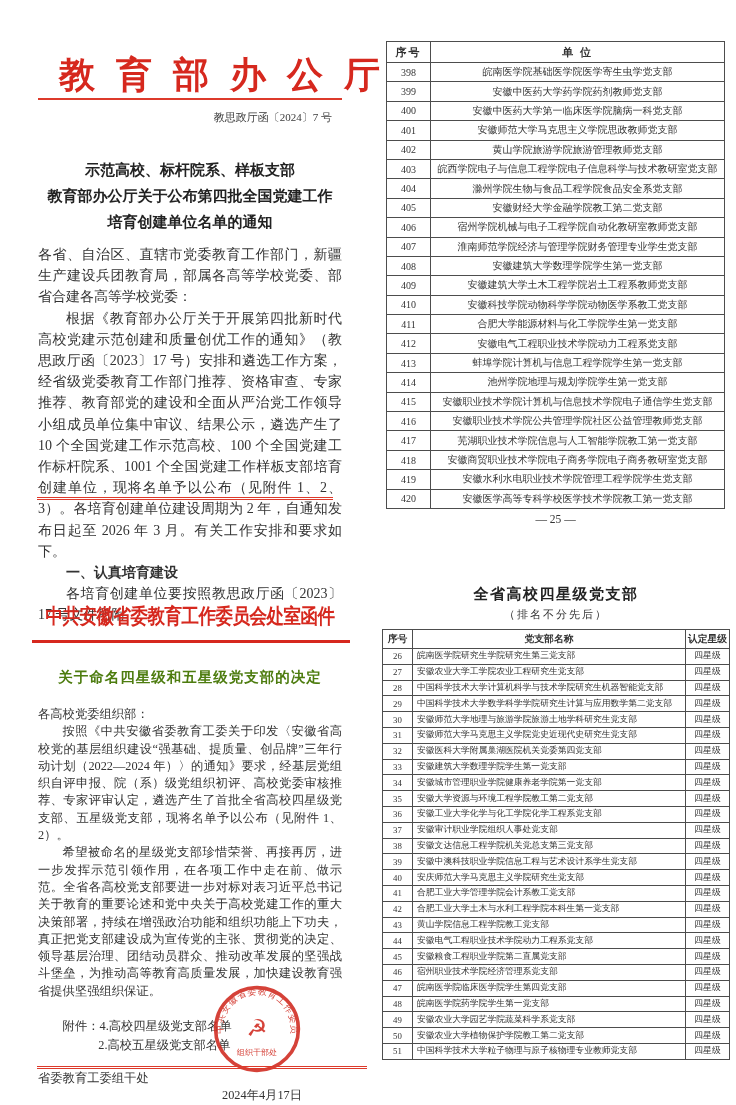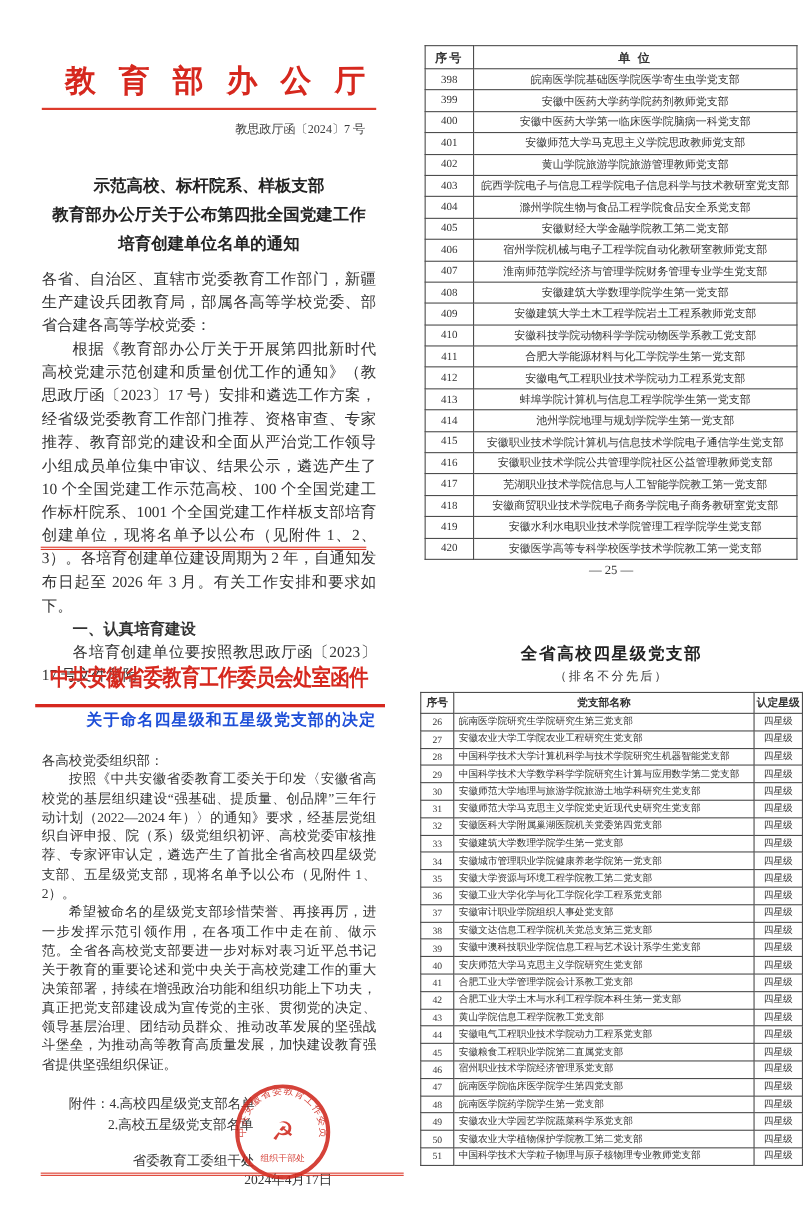--- a/index.html
+++ b/index.html
@@ -8,21 +8,21 @@
     width:736px; height:1105px;
     font-family:"Liberation Serif","DejaVu Serif",serif;
     color:#2b2b2b;
   }
   .page { position:relative; width:736px; height:1105px; background:#fff; overflow:hidden; }
 
   
   .doc-tl { position:absolute; left:38px; top:50px; width:304px; }
   .moe-header {
     margin-top:8px; text-align:center; color:#d6281e; font-weight:bold;
-    font-size:28px; line-height:34px; letter-spacing:21px; padding-left:21px;
+    font-size:36px; line-height:34px; letter-spacing:21px; padding-left:21px;
     white-space:nowrap;
   }
   .moe-line { border-top:2.5px solid #dd3a2b; margin-top:6px; }
   .doc-number { margin-top:10px; padding-right:10px; text-align:right; font-size:11px; color:#3a3a3a; }
   .moe-title { margin-top:32px; text-align:center; font-weight:bold; font-size:15px; line-height:26px; color:#222; }
   .moe-body { margin-top:9px; font-size:14px; line-height:21.2px; text-align:justify; color:#333; }
   .indent { text-indent:2em; }
   .bold { font-weight:bold; }
   .redline-double {
     position:absolute; height:3px;
@@ -43,25 +43,25 @@
 
   
   .doc-bl { position:absolute; left:38px; top:592px; width:304px; }
   .ah-header {
     text-align:center; color:#d6281e; font-weight:bold;
     font-family:"Liberation Sans","DejaVu Sans",sans-serif;
     font-size:17.5px; line-height:40px; letter-spacing:-0.5px; white-space:nowrap;
     transform:scaleY(1.18); transform-origin:center top;
   }
   .ah-line { border-top:3px solid #d6281e; margin-top:8px; margin-left:-6px; margin-right:-8px; }
-  .ah-title { margin-top:2px; text-align:right; font-weight:bold; font-size:14.5px; letter-spacing:1px; color:#1d4ed8; }
+  .ah-title { margin-top:25px; text-align:center; font-weight:bold; font-size:14.5px; letter-spacing:1px; color:#4d7c0f; }
   .ah-body { margin-top:19px; font-size:12.3px; line-height:17.3px; text-align:justify; color:#333; }
   .attach { margin-top:17px; font-size:12.3px; line-height:19px; color:#333; }
   .attach-2 { padding-left:4.9em; }
-  .sig { margin-top:15px; text-align:center; padding-right:28px; font-size:12.3px; line-height:17px; color:#333; }
+  .sig { margin-top:15px; text-align:left; padding-right:28px; font-size:12.3px; line-height:17px; color:#333; }
   .sig-date { text-align:right; padding-right:40px; font-size:12.3px; line-height:17px; color:#333; }
   .seal { position:absolute; left:212px; top:984px; width:90px; height:90px; opacity:.88; }
 
   
   .star-block { position:absolute; left:382px; top:585px; width:348px;font-family:Liberation Serif, serif; }
   .star-title { text-align:center; font-weight:bold; font-size:15px; letter-spacing:1.5px; color:#222; }
   .star-subtitle { margin-top:3px; text-align:center; font-size:11px; letter-spacing:2px; color:#333; }
   .star-table { margin-top:7px; width:348px; border-collapse:collapse; table-layout:fixed; font-size:8.8px; color:#333; }
   .star-table th, .star-table td { border:1px solid #4d4d4d; overflow:hidden; }
   .star-table th { height:19px; font-size:9.8px; font-weight:bold; text-align:center; }

